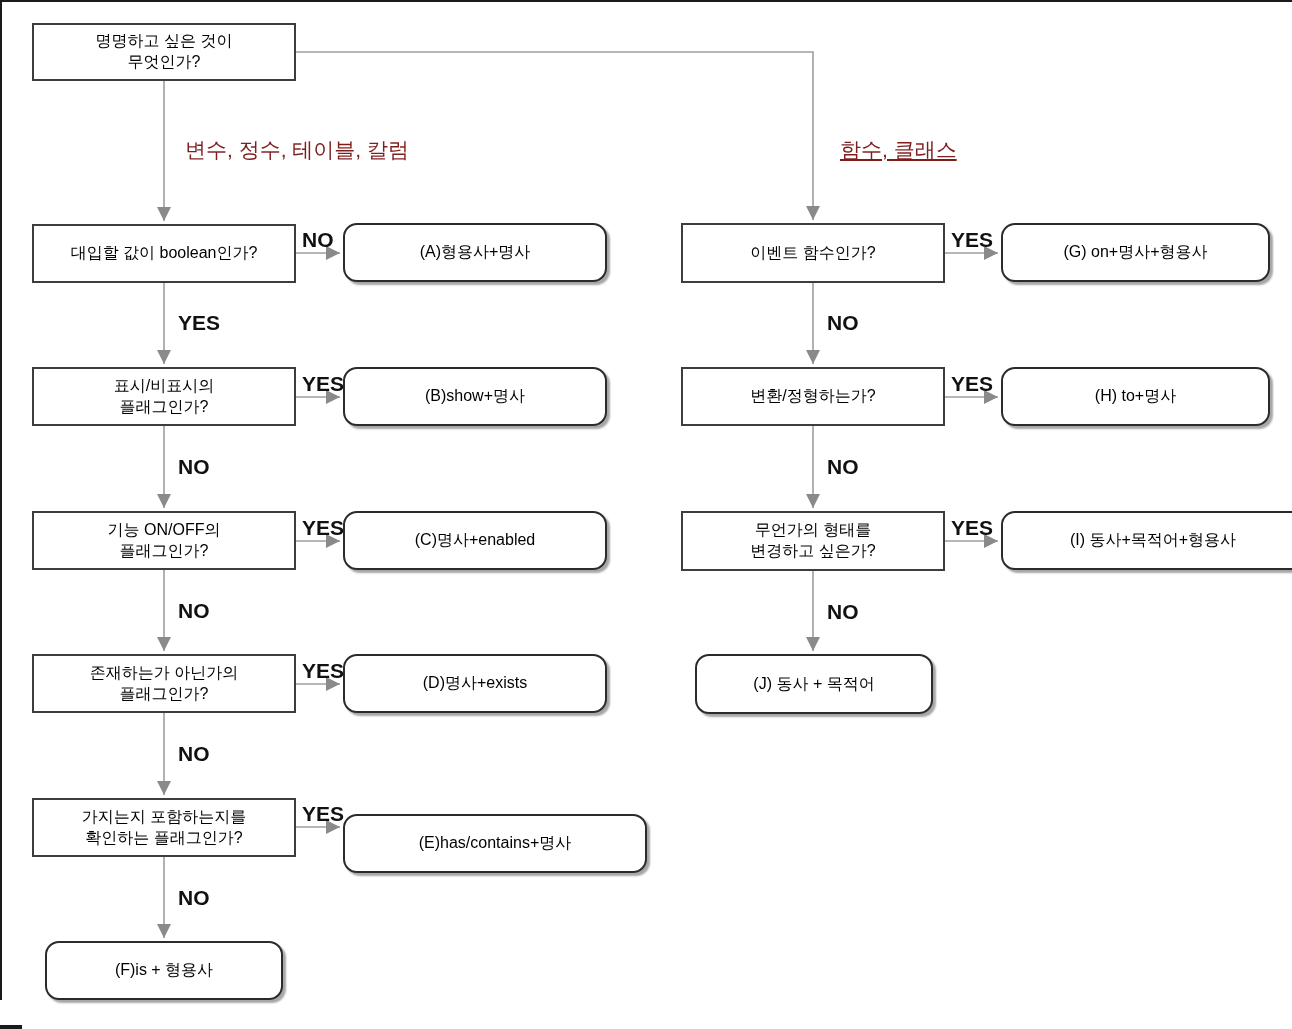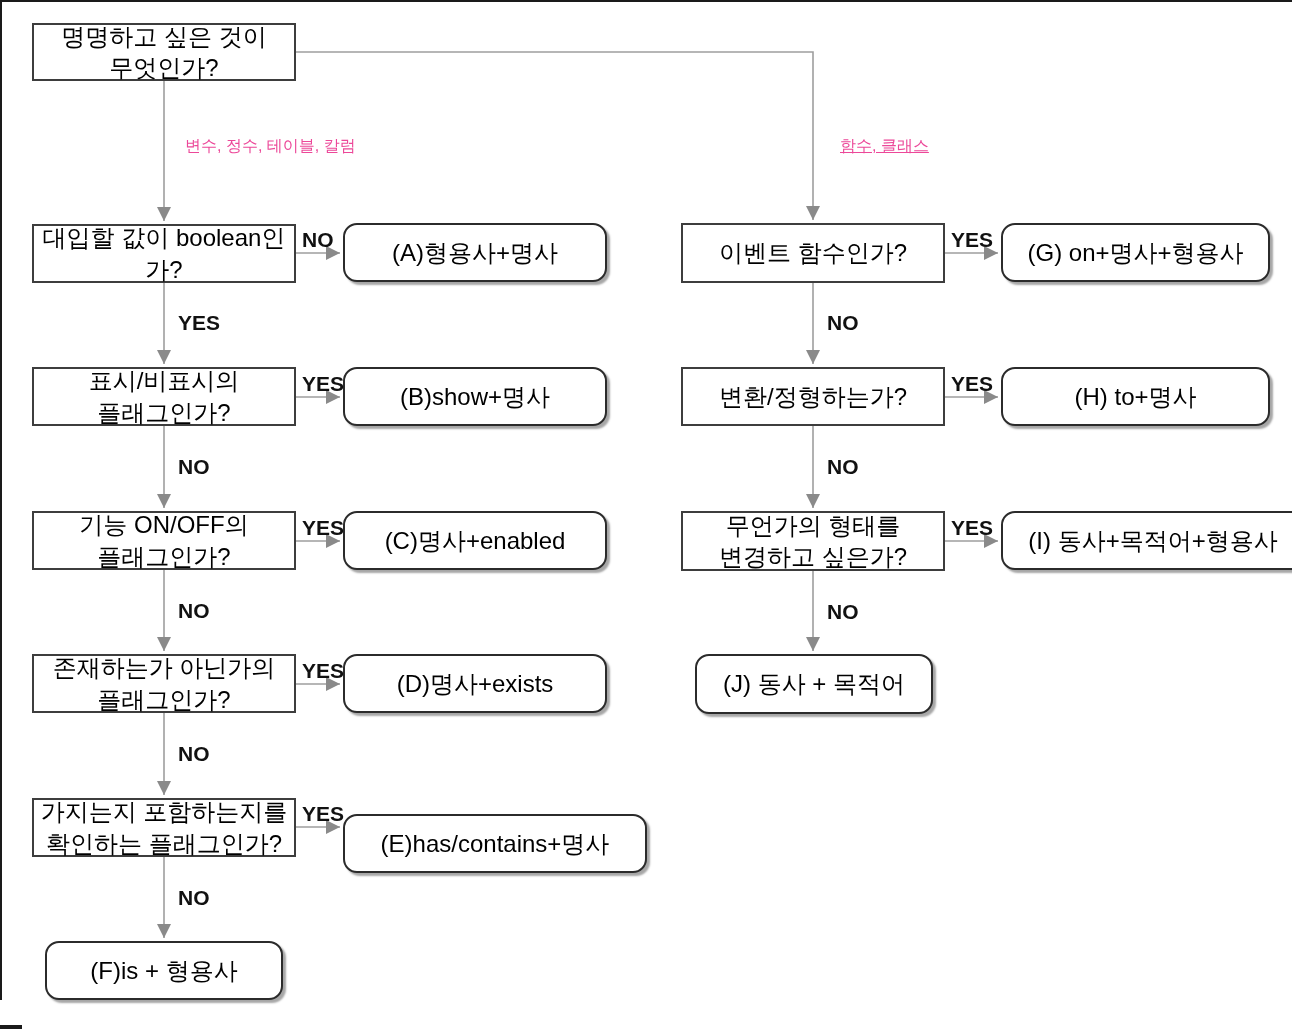--- a/index.html
+++ b/index.html
@@ -12,21 +12,21 @@
     color:#000;
     overflow:hidden;
   }
   .node, .result{
     position:absolute;
     background:#ffffff;
     display:flex;
     align-items:center;
     justify-content:center;
     text-align:center;
-    font-size:24px;
+    font-size:16px;
     line-height:1.3;
     white-space:pre-line;
     box-sizing:border-box;
     color:#000;
   }
   .node{
     border:2px solid #3d3d3d;
   }
   .result{
     border:2px solid #2b2b2b;
@@ -35,22 +35,22 @@
   }
   .edge-label{
     position:absolute;
     font-size:21px;
     font-weight:600;
     color:#111;
     letter-spacing:0px;
   }
   .branch-label{
     position:absolute;
-    font-size:16px;
-    color:#ec4899;
+    font-size:21px;
+    color:#7f1d1d;
     white-space:nowrap;
   }
   .page-border{
     position:absolute;
     background:#1a1a1a;
   }
   svg.wires{
     position:absolute;
     left:0; top:0;
     width:1292px; height:1029px;

